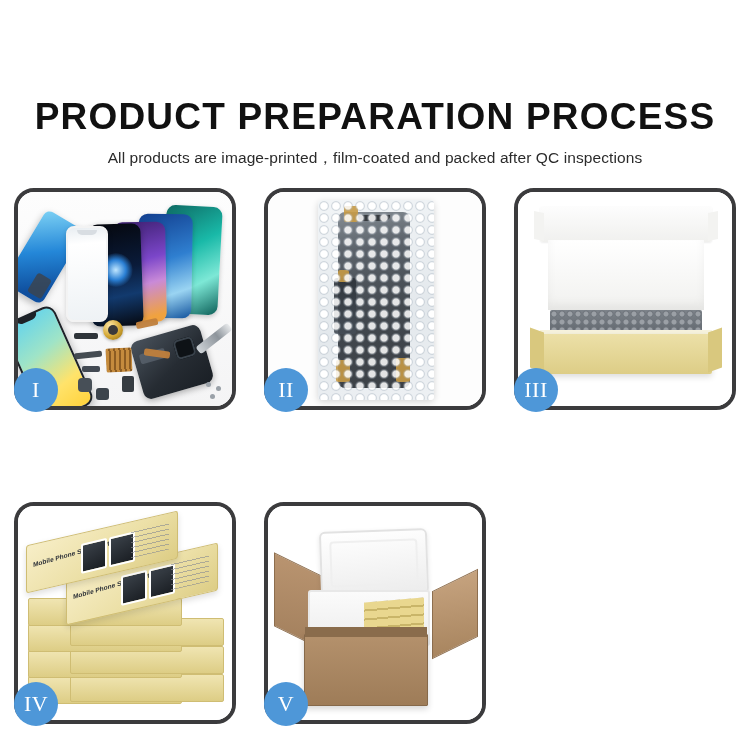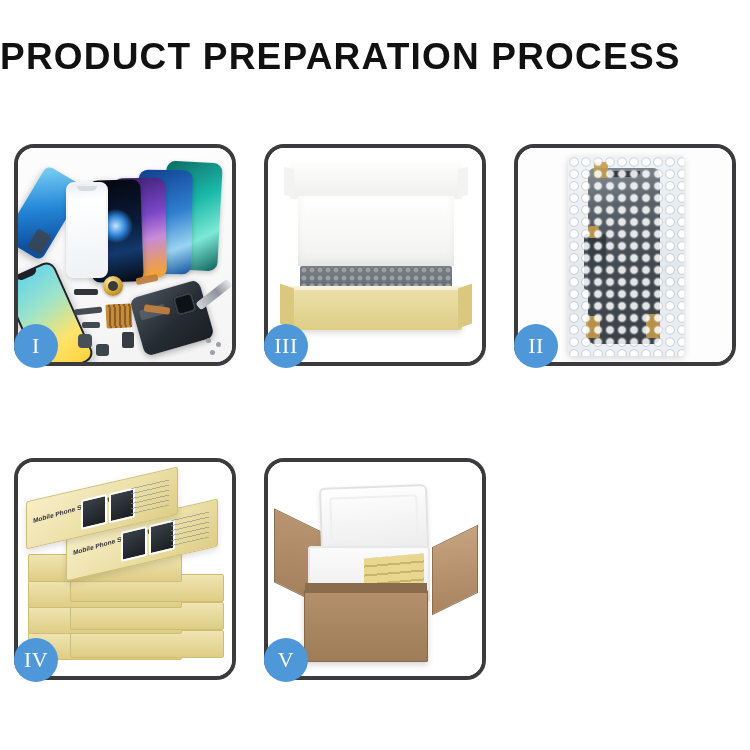--- a/index.html
+++ b/index.html
@@ -4,21 +4,21 @@
 <style>
   html,body{margin:0;padding:0;}
   body{
     width:750px;height:750px;background:#ffffff;
     font-family:"Liberation Sans",sans-serif;
     overflow:hidden;position:relative;
   }
   .page{width:750px;height:750px;position:relative;}
 
   
-  .header{padding-top:38px;text-align:left;}
+  .header{padding-top:54px;text-align:center;margin-top:44px;}
   .title{
     font-family:"Liberation Sans",sans-serif;
     font-size:37px;font-weight:700;color:#111111;
     letter-spacing:1.2px;line-height:1;margin:0;
     white-space:nowrap;
   }
   .subtitle{
     font-family:"Liberation Sans",sans-serif;
     font-size:15.5px;font-weight:400;color:#2b2b2b;
     margin:13px 0 0 0;white-space:nowrap;letter-spacing:.1px;
@@ -266,20 +266,21 @@
   .t1{left:42px;top:86px;width:14px;height:16px;transform:skewY(14deg);}
   .t2{left:44px;top:146px;width:14px;height:16px;transform:skewY(14deg);}
 </style>
 </head>
 <body>
 
 <div class="page">
 
   <div class="header">
     <h1 class="title">PRODUCT PREPARATION PROCESS</h1>
+    <p class="subtitle">All products are image-printed，film-coated and packed after QC inspections</p>
   </div>
 
   <div class="grid">
 
     <div class="panel">
       <div class="panel-inner p1">
         <div class="blue-screen"></div>
         <div class="ph ph-e"></div>
         <div class="ph ph-d"></div>
         <div class="ph ph-c"></div>
@@ -297,43 +298,43 @@
         <div class="flex f3"></div>
         <div class="flex f4"></div>
         <div class="flex f5"></div>
         <div class="screwdriver"></div>
         <div class="screws"></div>
       </div>
       <div class="badge">I</div>
     </div>
 
     <div class="panel">
-      <div class="panel-inner p3">
-        <div class="box3-lid"></div>
-        <div class="foam3"></div>
-        <div class="grey-foam"></div>
-        <div class="box3-lip"></div>
-        <div class="box3-base"></div>
-      </div>
-      <div class="badge">III</div>
-    </div>
-
-    <div class="panel">
       <div class="panel-inner p2">
         <div class="bubble-bag">
           <div class="inner-screen"></div>
           <div class="flexA"></div>
           <div class="tapeA tA1"></div>
           <div class="tapeA tA2"></div>
           <div class="tapeA tA3"></div>
           <div class="tapeA tA4"></div>
           <div class="bubble-overlay"></div>
         </div>
       </div>
       <div class="badge">II</div>
+    </div>
+
+    <div class="panel">
+      <div class="panel-inner p3">
+        <div class="box3-lid"></div>
+        <div class="foam3"></div>
+        <div class="grey-foam"></div>
+        <div class="box3-lip"></div>
+        <div class="box3-base"></div>
+      </div>
+      <div class="badge">III</div>
     </div>
 
     <div class="panel">
       <div class="panel-inner p4">
         <div class="stack">
           <div class="sbox left" style="top:152px"></div>
           <div class="sbox right" style="top:150px"></div>
           <div class="sbox left" style="top:126px"></div>
           <div class="sbox right" style="top:122px"></div>
           <div class="sbox left" style="top:100px"></div>

